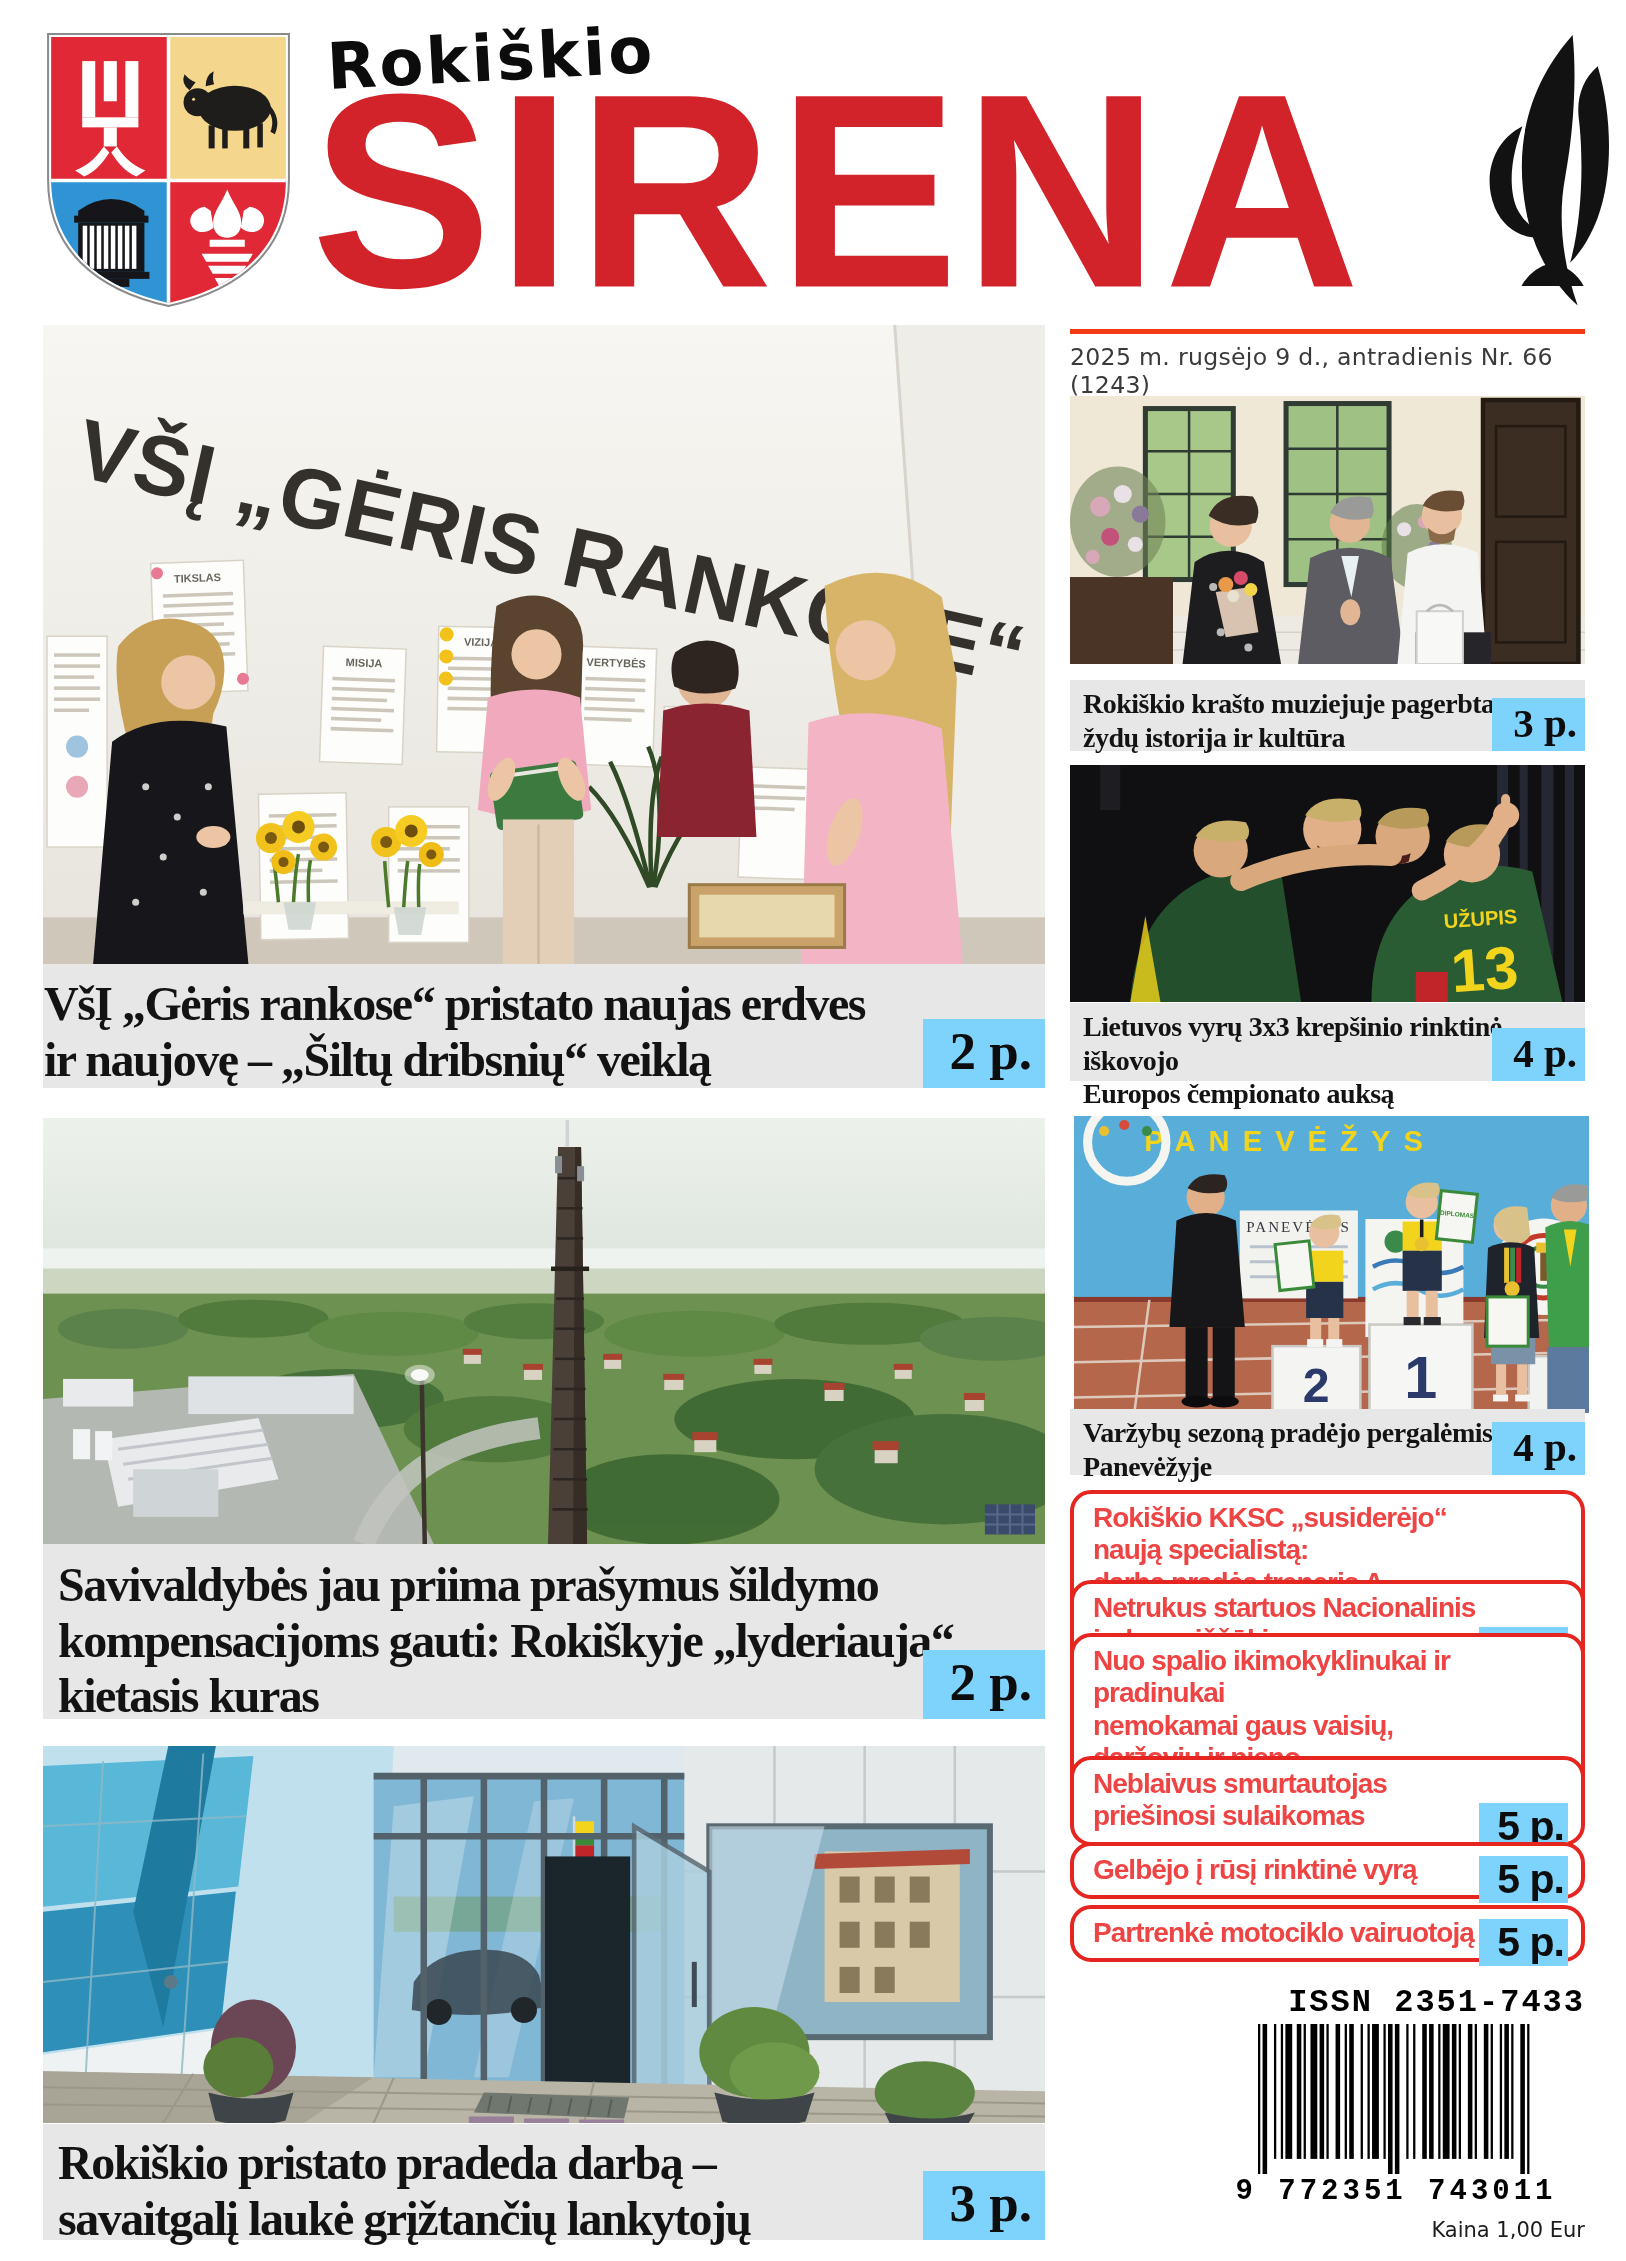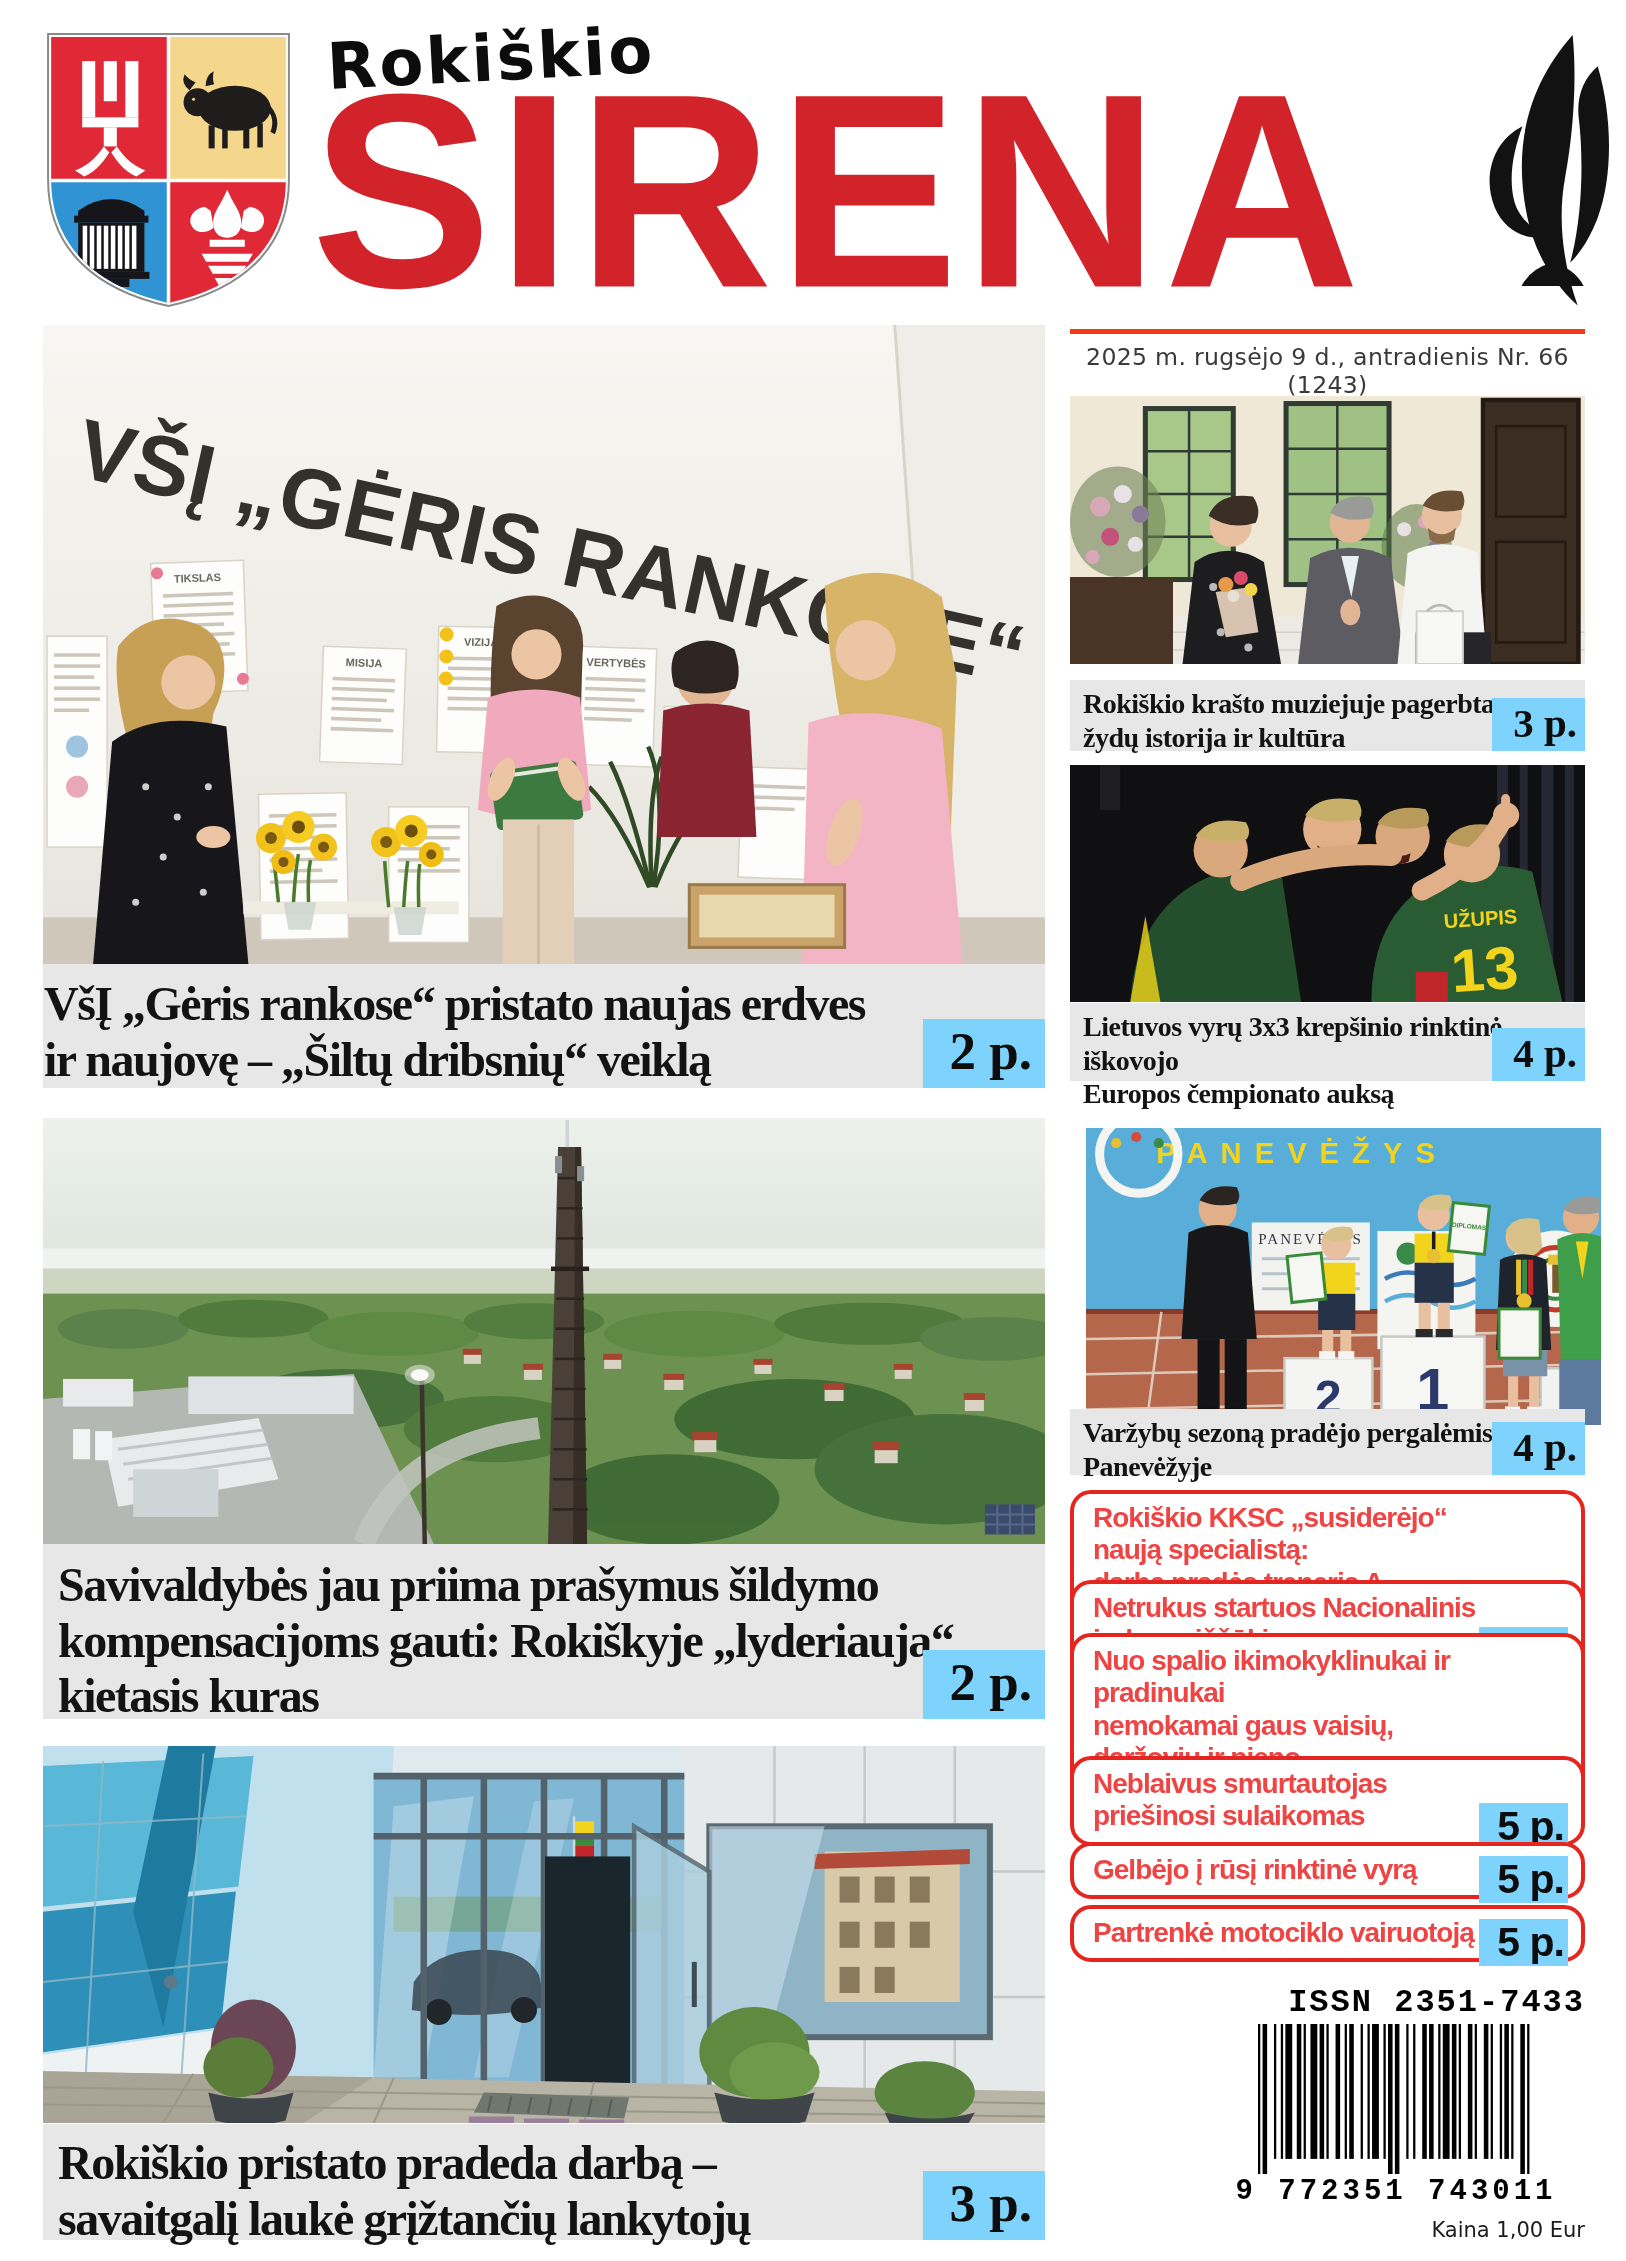--- a/index.html
+++ b/index.html
@@ -20,21 +20,21 @@
   #coat{left:43px;top:29px;width:251px;height:282px}
   #pretitle{left:329px;top:30px;font-family:"DejaVu Sans",sans-serif;font-weight:bold;
             font-size:64px;letter-spacing:3px;color:#0c0c0c;transform:rotate(-3deg);transform-origin:left bottom}
   #title{left:311px;top:60px;font-size:271px;line-height:0.95;font-weight:900;
          font-family:"Liberation Sans","DejaVu Sans",sans-serif;color:var(--brand-red);
          letter-spacing:5px;transform:scaleY(1.02);transform-origin:top left}
   #siren{left:1446px;top:26px;width:177px;height:287px}
 
   
   #datebar{left:1070px;top:329px;width:515px;border-top:5.5px solid var(--accent-red);
-           border-bottom:5.5px solid var(--accent-red);padding:8.5px 0 7.5px;text-align:center;
+           border-bottom:5.5px solid var(--accent-red);padding:8.5px 0 7.5px;text-align:left;
            font-size:23.6px;color:#3a3a3a;letter-spacing:0.3px;font-family:"DejaVu Sans",sans-serif}
 
   
   .photo{background:#ddd;overflow:hidden}
   .photo svg{width:100%;height:100%}
   #ph1{left:43px;top:325px;width:1002px;height:639px}
   #ph2{left:43px;top:1118px;width:1002px;height:426px}
   #ph3{left:43px;top:1746px;width:1002px;height:377px}
   #phA{left:1070px;top:396px;width:515px;height:268px}
   #phB{left:1070px;top:765px;width:515px;height:237px}
@@ -749,21 +749,21 @@
       </g>
     </svg>
   </figure>
 
   <div id="capB" class="abs cap">
     <div class="headline">Lietuvos vyrų 3x3 krepšinio rinktinė iškovojo
 Europos čempionato auksą</div>
     <div class="pagenum">4 p.</div>
   </div>
 
-  <figure id="phC" class="abs photo" style="margin:16px">
+  <figure id="phC" class="abs photo" style="margin:4px">
     <svg viewBox="0 0 1025 591" preserveAspectRatio="none">
       <rect width="1025" height="591" fill="#58aed8"></rect>
       <rect y="366" width="1025" height="225" fill="#b5674b"></rect>
       <rect y="360" width="1025" height="10" fill="#8a3a2c"></rect>
       <g stroke="#e8e2d8" stroke-width="5" opacity="0.8">
           <line x1="0" y1="420" x2="1025" y2="405"></line>
           <line x1="0" y1="490" x2="1025" y2="470"></line>
           <line x1="0" y1="560" x2="1025" y2="540"></line>
           <line x1="150" y1="366" x2="120" y2="591"></line>
         </g>

